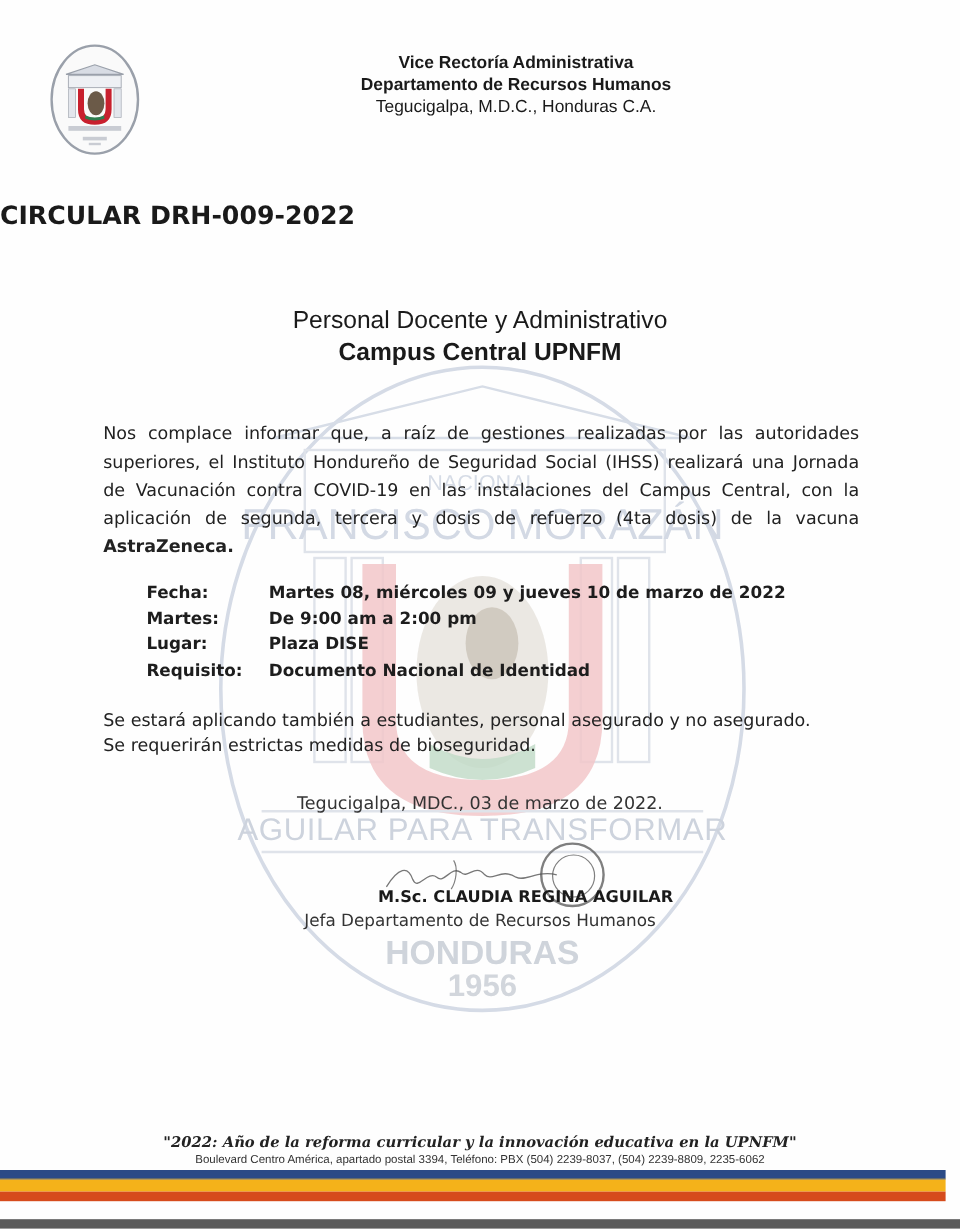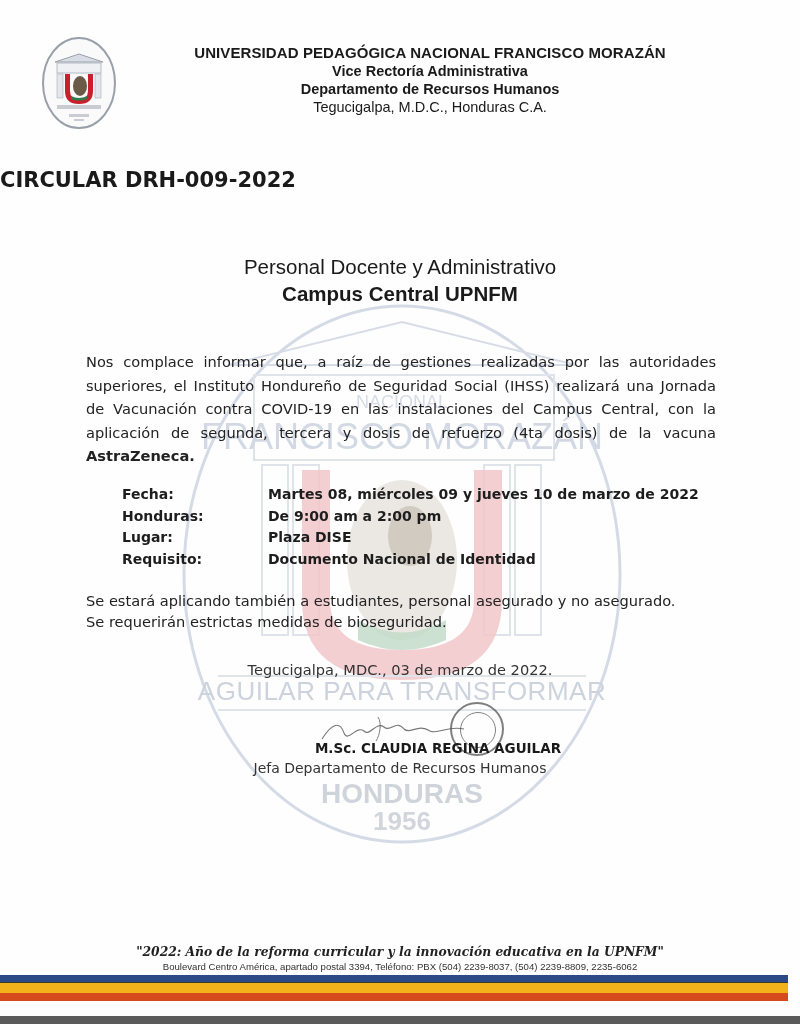--- a/index.html
+++ b/index.html
@@ -27,21 +27,21 @@
              font-family:"DejaVu Sans", sans-serif; font-weight:bold; font-size:21px; }
     .audience1 { position:absolute; left:0; width:800px; top:255px; text-align:center; font-size:20.5px; }
     .audience2 { position:absolute; left:0; width:800px; top:282px; text-align:center; font-size:20.5px; font-weight:bold; }
 
     .body-text { position:absolute; left:86px; width:630px; top:350px; font-family:"DejaVu Sans", sans-serif;
                  font-size:14.6px; line-height:23.5px; text-align:justify; color:#222; }
     .body-text b { font-weight:bold; }
 
     .details { position:absolute; left:122px; top:484px; font-family:"DejaVu Sans", sans-serif; font-weight:bold;
                font-size:14px; line-height:21.5px; color:#1d1d1d; }
-    .detail-row { display:flex;gap:44px; }
+    .detail-row { display:flex; }
     .detail-label { width:102px; }
     .detail-value { }
 
     .closing { position:absolute; left:86px; top:591px; font-family:"DejaVu Sans", sans-serif; font-size:14.6px;
                line-height:20.5px; color:#222; }
     .place-date { position:absolute; left:0; width:800px; top:661px; text-align:center;
                   font-family:"DejaVu Sans", sans-serif; font-size:14.6px; color:#333; }
 
     .signature { position:absolute; left:318px; top:713px; width:160px; height:32px; }
     .seal { position:absolute; left:450px; top:702px; width:54px; height:54px; border-radius:50%;
@@ -103,39 +103,38 @@
       <path d="M 24 38 L 24 55 Q 24 68 38 68 Q 52 68 52 55 L 52 38 L 47 38 L 47 55 Q 47 63 38 63 Q 29 63 29 55 L 29 38 Z" fill="#c8202e"></path>
       <ellipse cx="39" cy="50" rx="7" ry="10" fill="#6b5a48"></ellipse>
       <path d="M 30 60 Q 38 64 46 60 L 46 63 Q 38 66 30 63 Z" fill="#2e7d4f"></path>
       <rect x="16" y="69" width="44" height="4" fill="#c9ccd3"></rect>
       <rect x="28" y="78" width="20" height="3" fill="#c9ccd3"></rect>
       <rect x="33" y="83" width="10" height="2" fill="#c9ccd3"></rect>
     </svg>
   </div>
 
   <div class="header">
-    <div class="h-univ">UNIVERSIDAD PEDAGÓGICA NACIONAL FRANCISCO MORAZÁN</div>
     <div class="h-vice">Vice Rectoría Administrativa</div>
     <div class="h-dept">Departamento de Recursos Humanos</div>
     <div class="h-city">Tegucigalpa, M.D.C., Honduras C.A.</div>
   </div>
 
   <div class="title">CIRCULAR DRH-009-2022</div>
   <div class="audience1">Personal Docente y Administrativo</div>
   <div class="audience2">Campus Central UPNFM</div>
 
   <div class="body-text"><span>Nos complace informar que, a raíz de gestiones realizadas por las autoridades superiores, el Instituto Hondureño de Seguridad Social (IHSS) realizará una Jornada de Vacunación contra COVID-19 en las instalaciones del Campus Central, con la aplicación de segunda, tercera y dosis de refuerzo (4ta dosis) de la vacuna </span><b>AstraZeneca</b><b>.</b></div>
 
   <div class="details">
     <div class="detail-row">
       <span class="detail-label">Fecha:</span>
       <span class="detail-value">Martes 08, miércoles 09 y jueves 10 de marzo de 2022</span>
     </div>
     <div class="detail-row">
-      <span class="detail-label">Honduras:</span>
+      <span class="detail-label">Martes:</span>
       <span class="detail-value">De 9:00 am a 2:00 pm</span>
     </div>
     <div class="detail-row">
       <span class="detail-label">Lugar:</span>
       <span class="detail-value">Plaza DISE</span>
     </div>
     <div class="detail-row">
       <span class="detail-label">Requisito:</span>
       <span class="detail-value">Documento Nacional de Identidad</span>
     </div>

